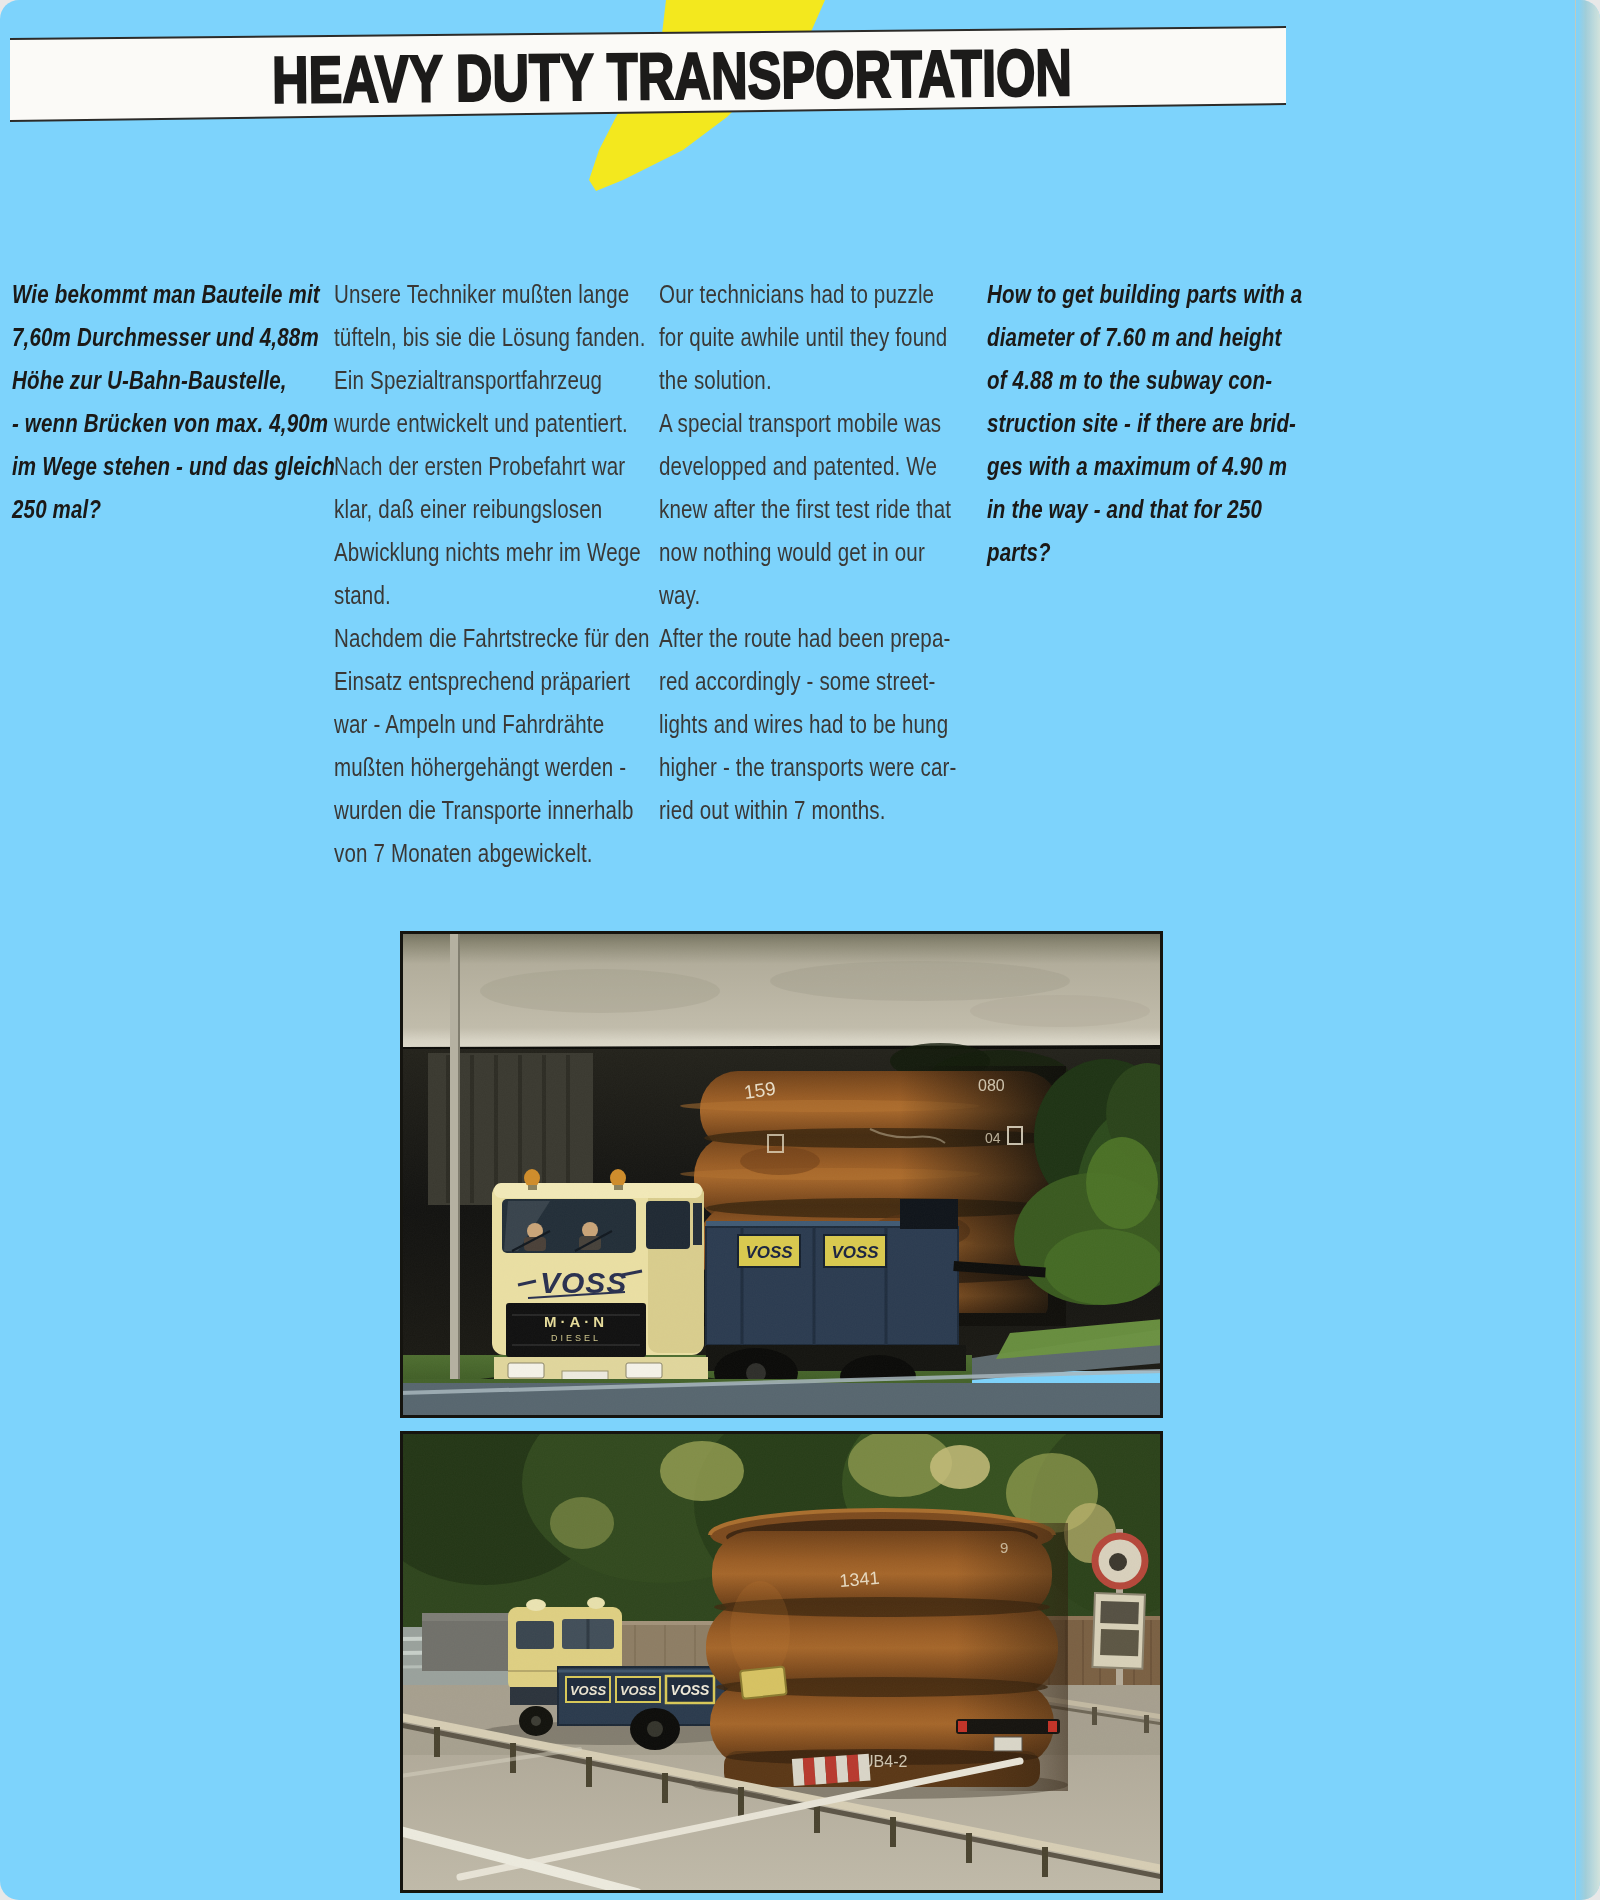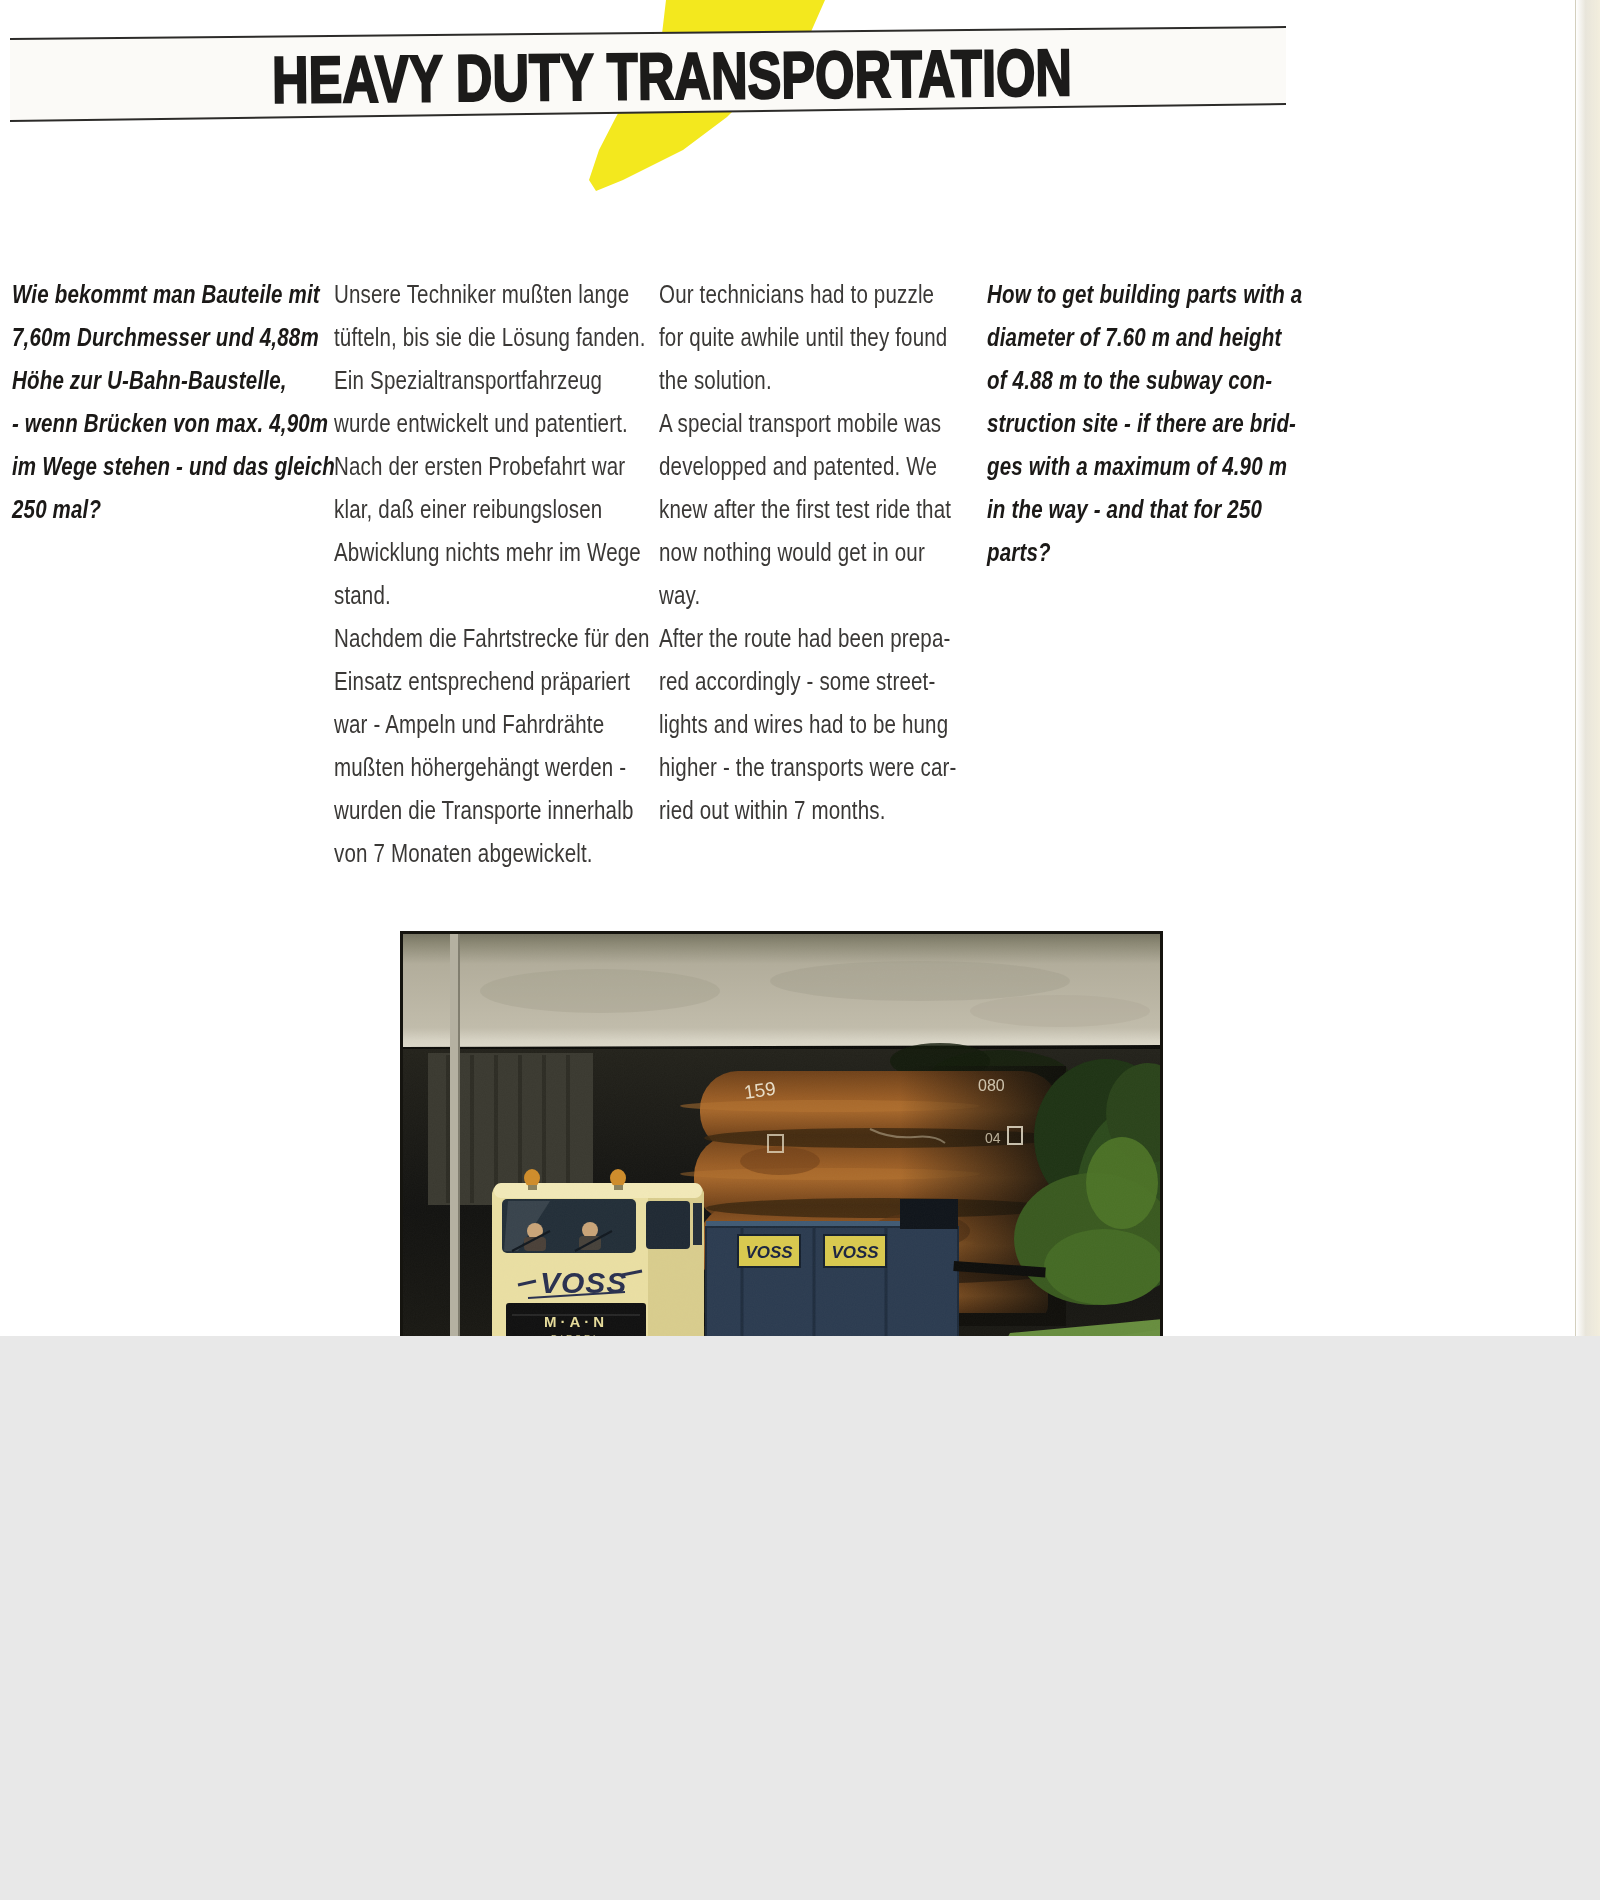--- a/index.html
+++ b/index.html
@@ -1,21 +1,22 @@
 <!DOCTYPE html>
 <html><head>
 <meta charset="utf-8">
 <style>
   html,body{margin:0;padding:0;background:#e8e8e8;}
   .page{
     position:relative;
-    width:1600px;height:1336px;
-    background:#ffffff;
+    width:1600px;height:1900px;
+    background:#7dd3fc;
     overflow:hidden;
     font-family:"Liberation Sans",sans-serif;
+    border-radius:19px;
   }
   .hdr-svg{position:absolute;left:0;top:0;}
   .col{
     position:absolute;
     white-space:pre-line;
     font-size:26px;
     line-height:43px;
     transform:scale(0.79,1);
     transform-origin:left top;
     width:420px;

